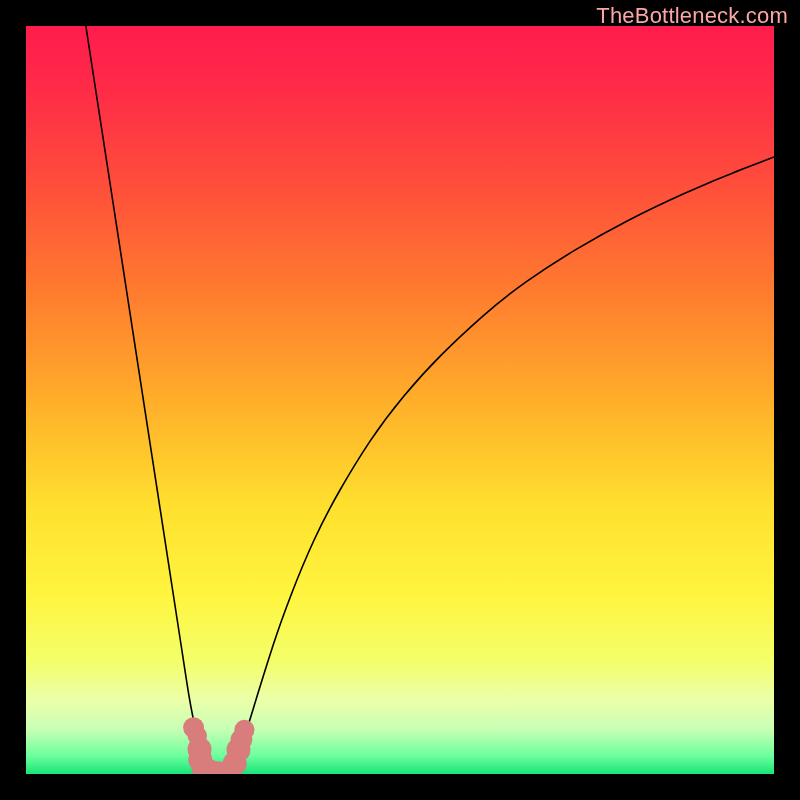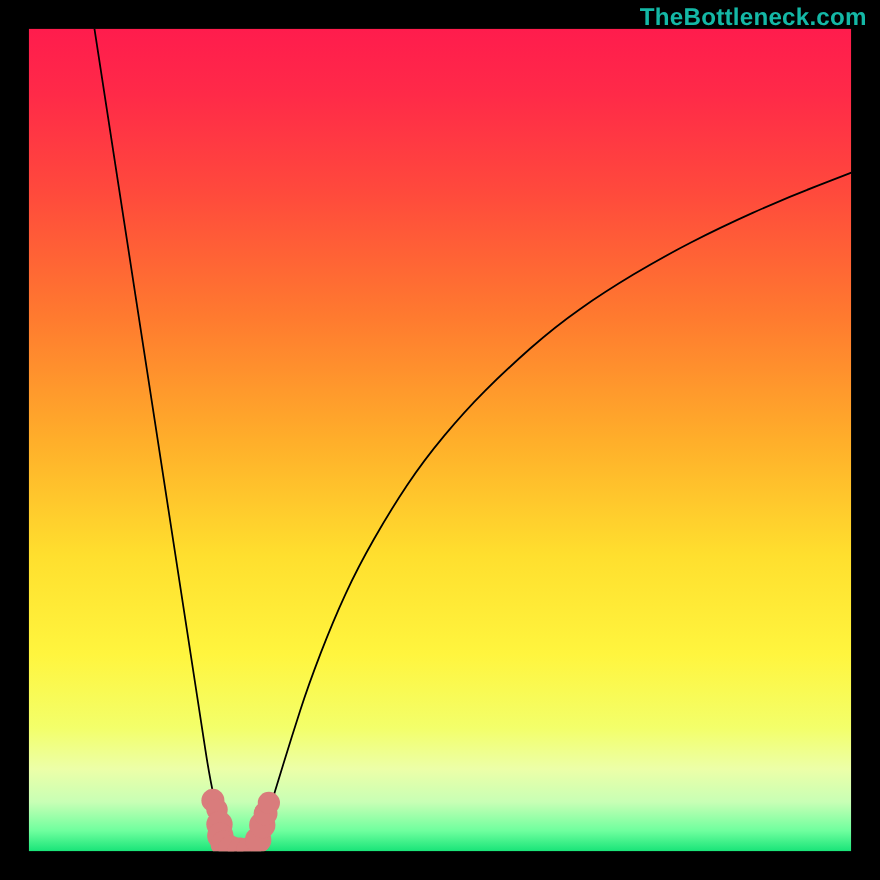--- a/index.html
+++ b/index.html
@@ -23,22 +23,22 @@
   top: 26px;
   width: 748px;
   height: 748px;
   overflow: hidden;
 }
 .attrib {
   position: absolute;
   top: 3px;
   right: 12px;
   font-size: 22px;
-  font-weight: 700;
-  color: #14b8a6;
+  font-weight: 400;
+  color: #fca5a5;
   letter-spacing: 0.2px;
   z-index: 30;
 }
 svg { display: block; }
 .curve { fill: none; stroke: #000; stroke-width: 1.6; stroke-linecap: round; stroke-linejoin: round; }
 .marker { fill: #d97c7c; }
 </style>
 </head>
 <body>
 

